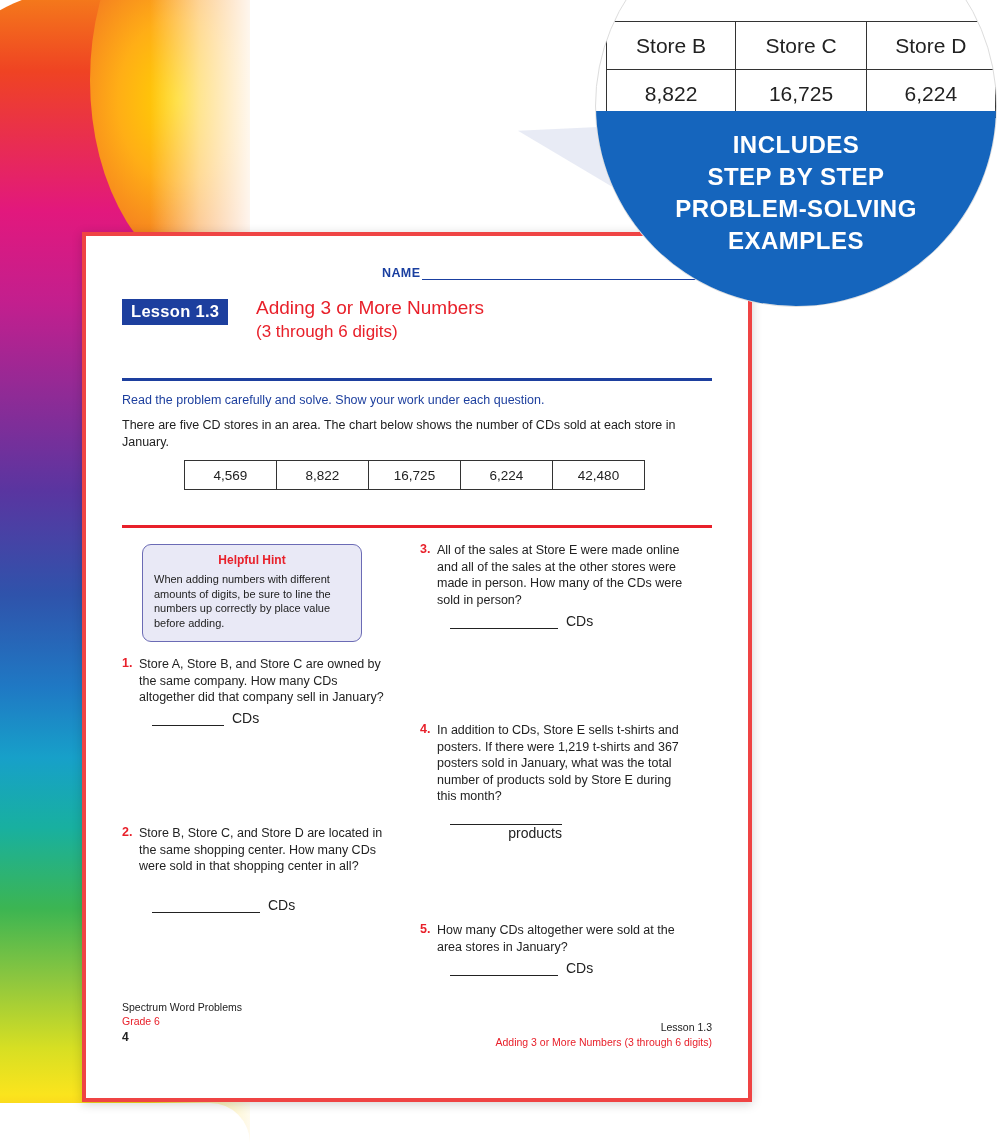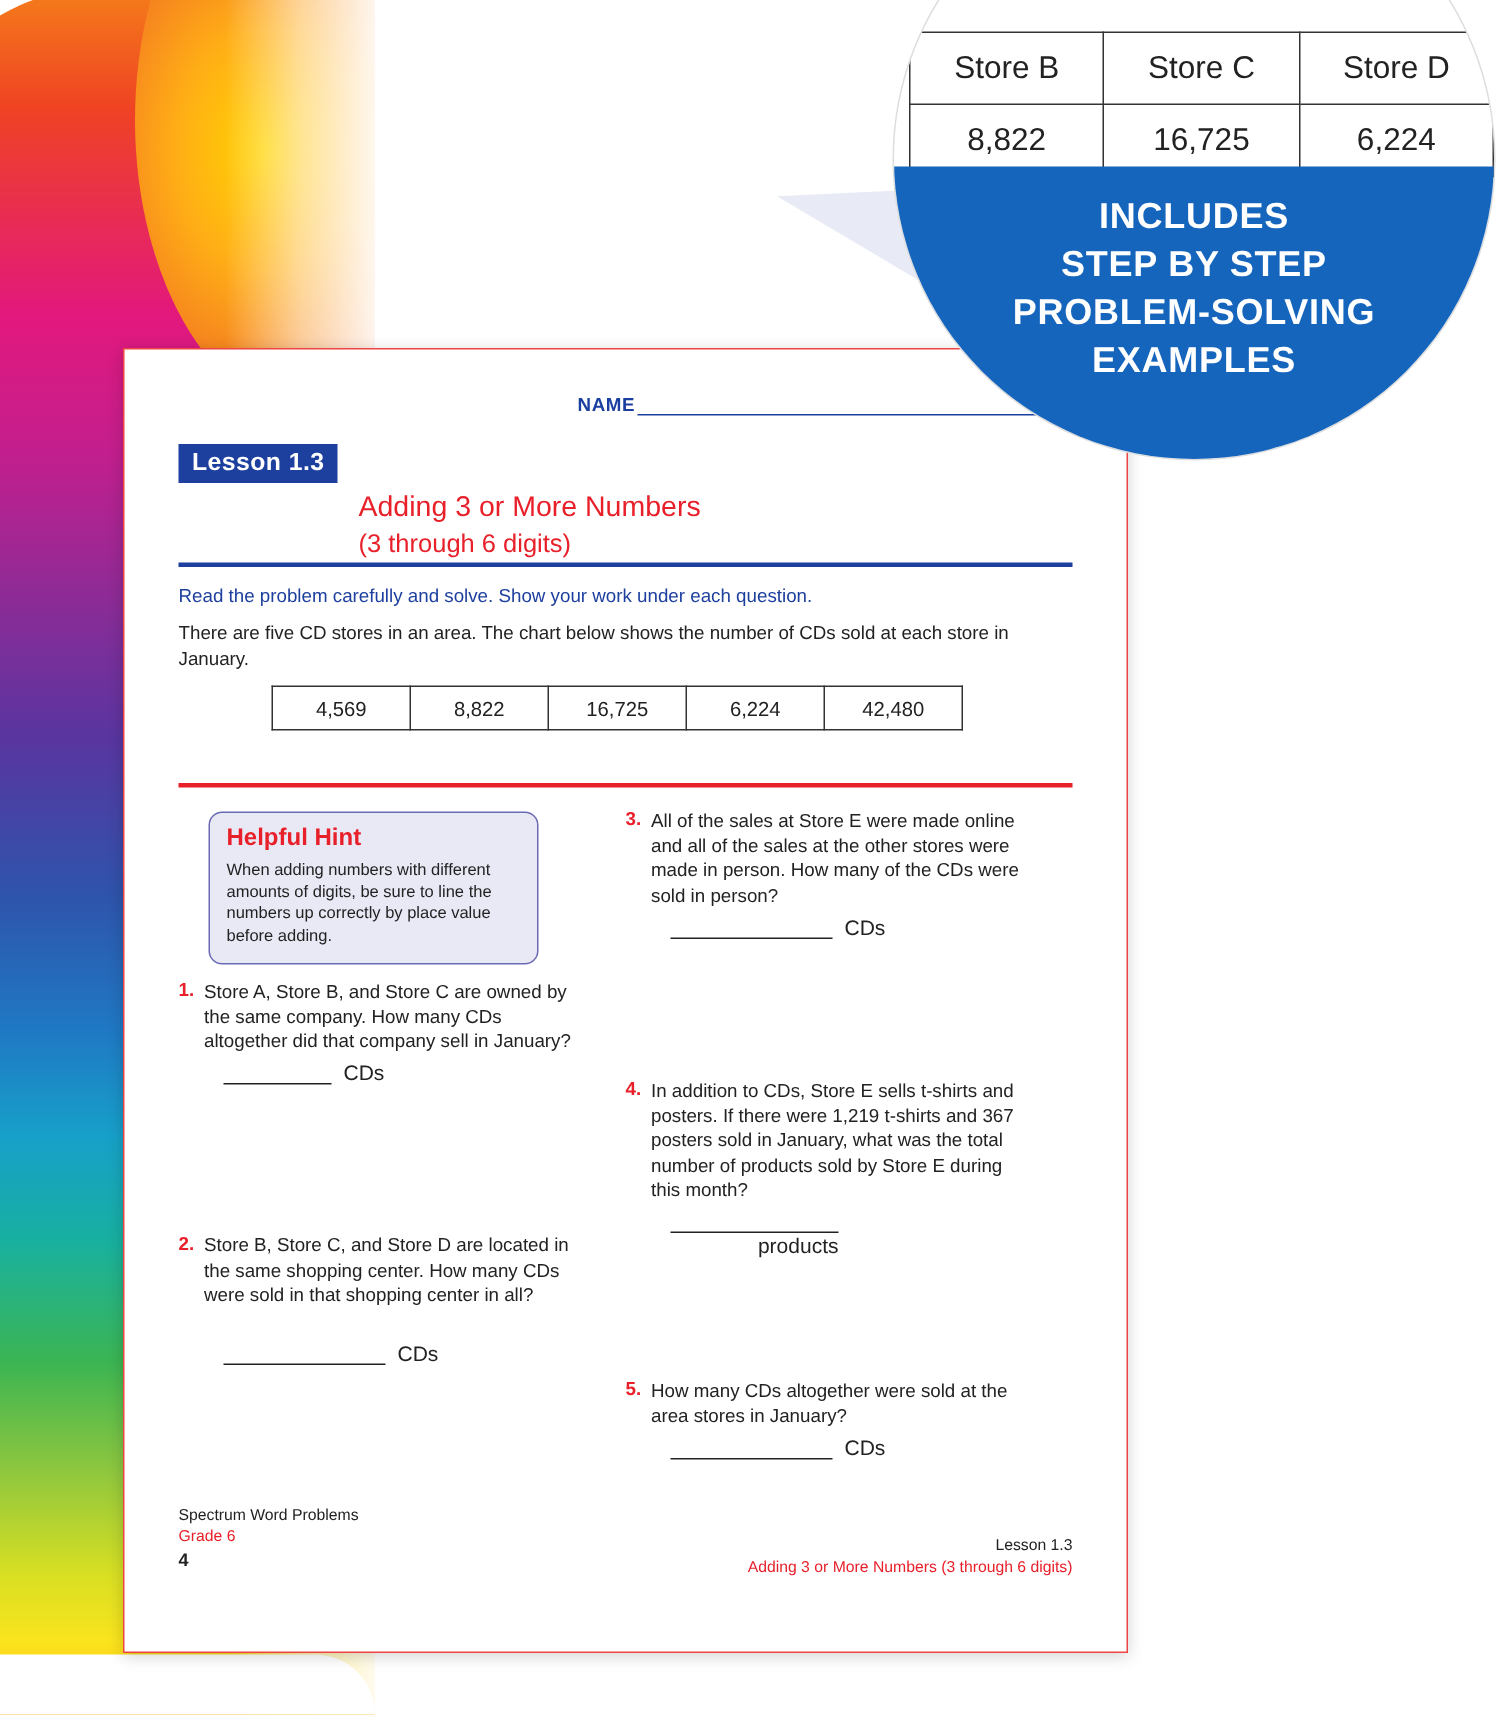--- a/index.html
+++ b/index.html
@@ -66,21 +66,21 @@
     background: #ffffff;
     border-top-right-radius: 40px;
   }
 
   
   .page {
     position: absolute;
     left: 82px; top: 232px;
     width: 670px; height: 870px;
     background: #ffffff;
-    border: 1px solid #ef4444;
+    border: 4px solid #ef4444;
     box-shadow: 0 2px 10px rgba(0,0,0,0.18);
     box-sizing: border-box;
   }
   .page-inner {
     position: absolute;
     left: 36px; right: 36px; top: 24px; bottom: 18px;
   }
 
   
   .name-row {
@@ -115,25 +115,24 @@
     left: 0; top: 3px;
     background: #1d3f9e;
     color: #ffffff;
     font-size: 16.5px;
     font-weight: bold;
     padding: 3px 9px 4px 9px;
     letter-spacing: .3px;
   }
   .title-text {
     position: absolute;
-    left: 120px; top: 0;
+    left: 134px; top: 0;
     color: #e8202a;
     font-size: 19px;
     line-height: 24px;
-    margin-top: 34px;
   }
   .title-text .sub {
     font-size: 17px;
   }
   .rule-blue {
     position: absolute;
     left: 0; top: 118px;
     width: 100%;
     height: 3px;
     background: #1d3f9e;
@@ -185,23 +184,24 @@
     left: 20px; top: 284px;
     width: 220px;
     background: #e9e9f6;
     border: 1.5px solid #6b6bb5;
     border-radius: 9px;
     padding: 8px 11px 11px 11px;
     box-sizing: border-box;
   }
   .hint-title {
     color: #e8202a;
-    font-size: 16px;
+    font-size: 12px;
     font-weight: bold;
     margin-bottom: 5px;
+    text-align: center;
   }
   .hint-body {
     font-size: 11px;
     line-height: 14.5px;
     color: #222222;
   }
 
   
   .q {
     position: absolute;

